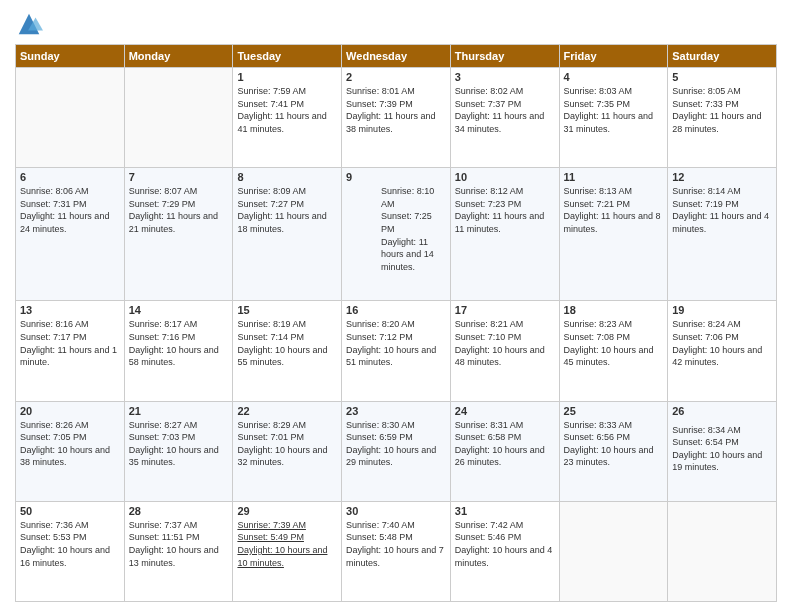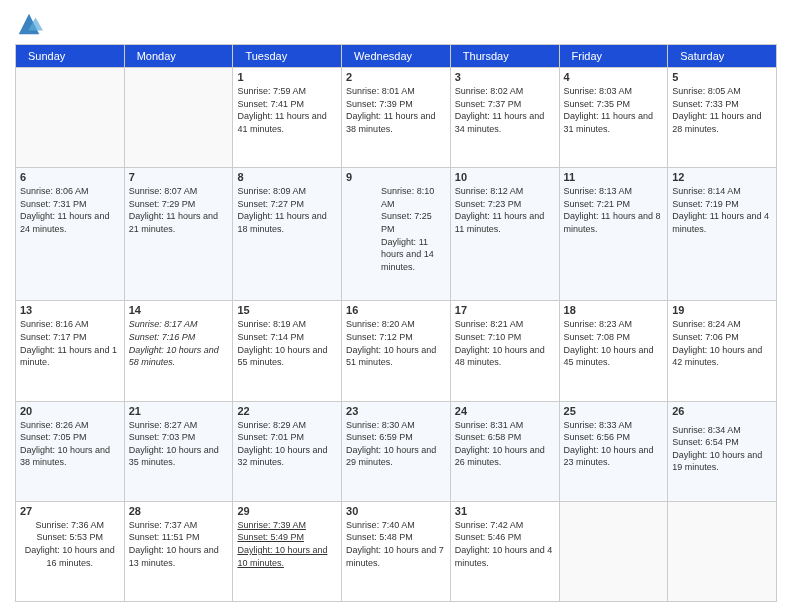--- a/index.html
+++ b/index.html
@@ -54,25 +54,25 @@
       font-size: 14px;
       color: #555;
     }
     .calendar {
       flex: 1;
       border-collapse: collapse;
       width: 100%;
       table-layout: fixed;
     }
     .calendar th {
-      background: #1d4ed8;
+      background: #a16207;
       color: #fff;
       font-size: 11px;
-      font-weight: normal;
-      padding: 5px 12px;
+      font-weight: bold;
+      padding: 5px 4px;
       text-align: left;
       border: 1px solid #ccc;
     }
     .calendar td {
       vertical-align: top;
       border: 1px solid #ccc;
       padding: 3px 4px;
       font-size: 9.5px;
       color: #333;
       background: #fff;
@@ -212,21 +212,21 @@
         </tr>
         <tr>
           <td>
             <div class="day-num">13</div>
             <div class="day-info" style="white-space: pre-line;">Sunrise: 8:16 AM
 Sunset: 7:17 PM
 Daylight: 11 hours and 1 minute.</div>
           </td>
           <td>
             <div class="day-num">14</div>
-            <div class="day-info" style="white-space: pre-line; font-style: italic;">Sunrise: 8:17 AM
+            <div class="day-info" style="white-space: pre-line;">Sunrise: 8:17 AM
 Sunset: 7:16 PM
 Daylight: 10 hours and 58 minutes.</div>
           </td>
           <td>
             <div class="day-num">15</div>
             <div class="day-info" style="white-space: pre-line;">Sunrise: 8:19 AM
 Sunset: 7:14 PM
 Daylight: 10 hours and 55 minutes.</div>
           </td>
           <td>
@@ -293,22 +293,22 @@
           </td>
           <td>
             <div class="day-num">26</div>
             <div class="day-info" style="white-space: pre-line; margin-top: 7px;">Sunrise: 8:34 AM
 Sunset: 6:54 PM
 Daylight: 10 hours and 19 minutes.</div>
           </td>
         </tr>
         <tr>
           <td>
-            <div class="day-num">27</div>
-            <div class="day-info" style="white-space: pre-line; text-align: center;">Sunrise: 7:36 AM
+            <div class="day-num">50</div>
+            <div class="day-info" style="white-space: pre-line;">Sunrise: 7:36 AM
 Sunset: 5:53 PM
 Daylight: 10 hours and 16 minutes.</div>
           </td>
           <td>
             <div class="day-num">28</div>
             <div class="day-info" style="white-space: pre-line;">Sunrise: 7:37 AM
 Sunset: 11:51 PM
 Daylight: 10 hours and 13 minutes.</div>
           </td>
           <td>

